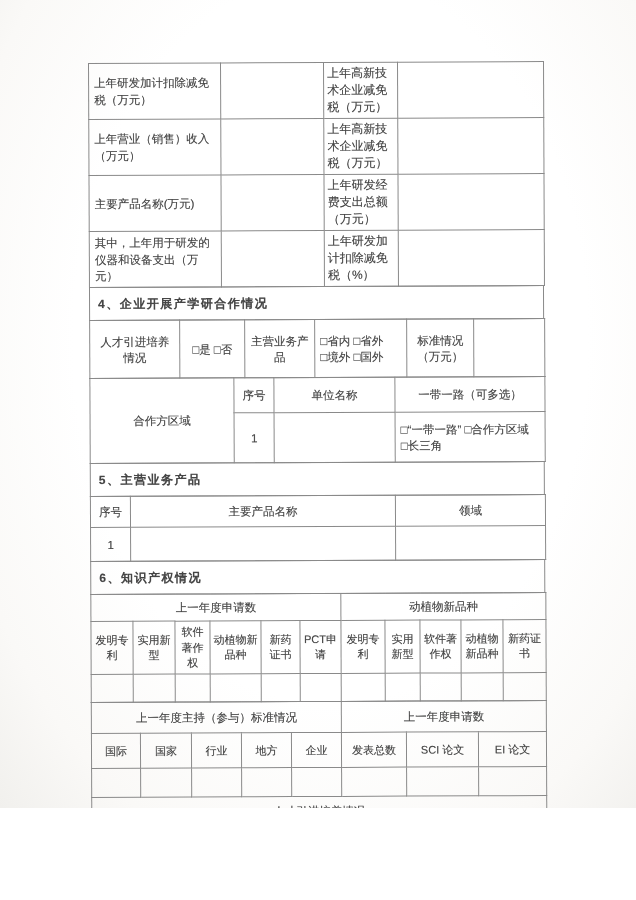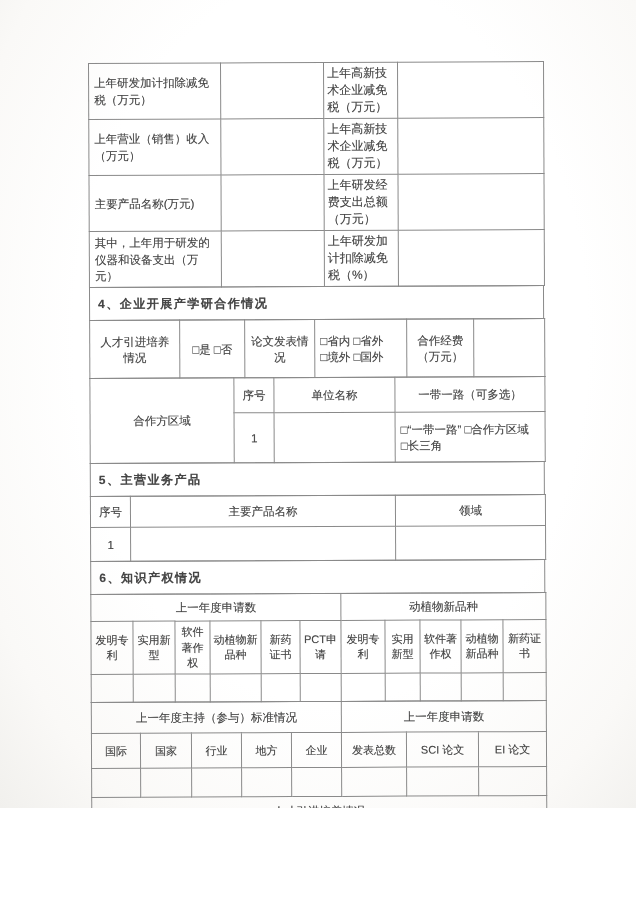--- a/index.html
+++ b/index.html
@@ -80,26 +80,26 @@
           <col style="width:65px">
           <col style="width:70px">
           <col style="width:92px">
           <col style="width:67px">
           <col style="width:71px">
       </colgroup>
       <tbody>
           <tr style="height:58px">
         <td class="c">人才引进培养情况</td>
         <td class="c">□是 □否</td>
-        <td class="c">论文发表情况</td>
+        <td class="c">主营业务产品</td>
         <td>
           <span class="line">□省内 □省外</span>
           <span class="line">□境外 □国外</span>
         </td>
-        <td class="c">合作经费（万元）</td>
+        <td class="c">标准情况（万元）</td>
         <td></td>
       </tr>
     </tbody>
       </table>
 
     <table>
       <colgroup>
         <col style="width:144px">
           <col style="width:40px">
           <col style="width:121px">

